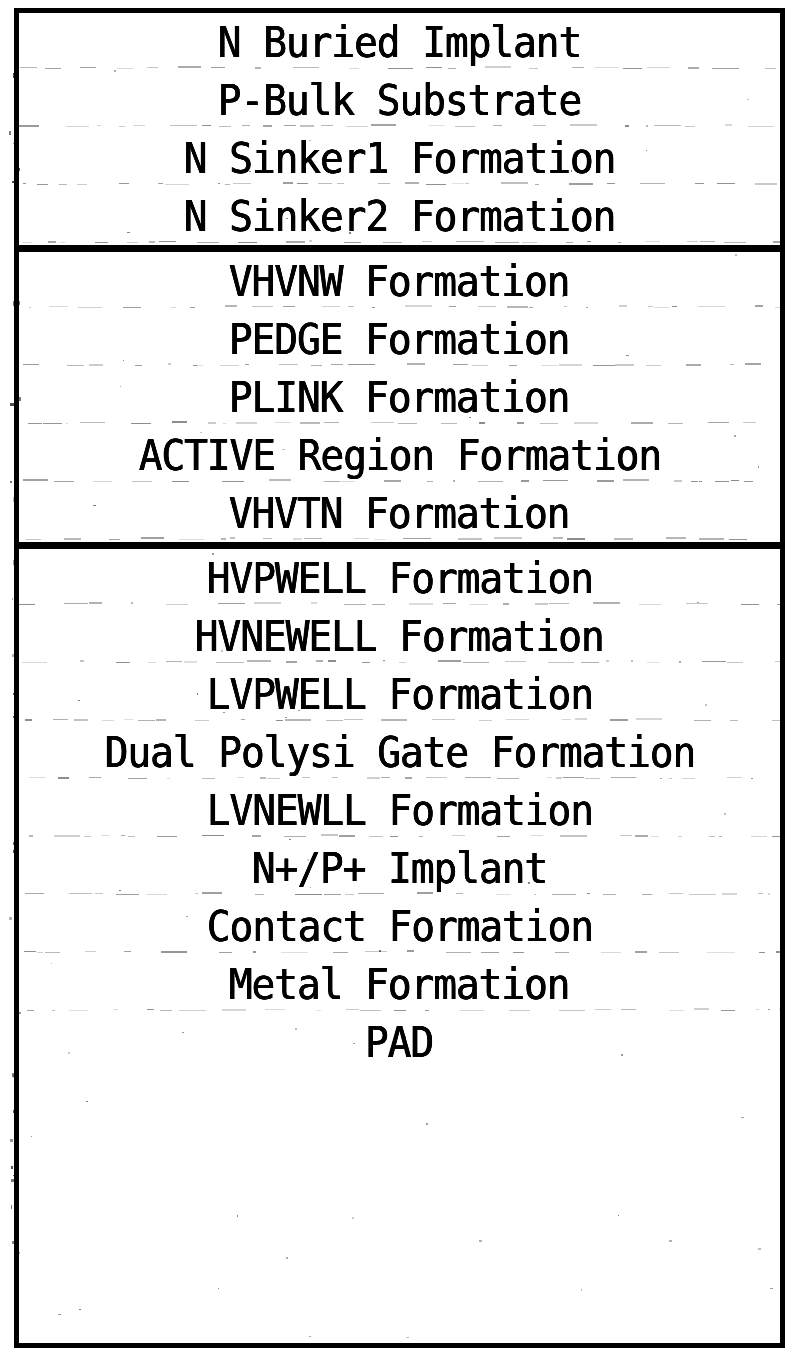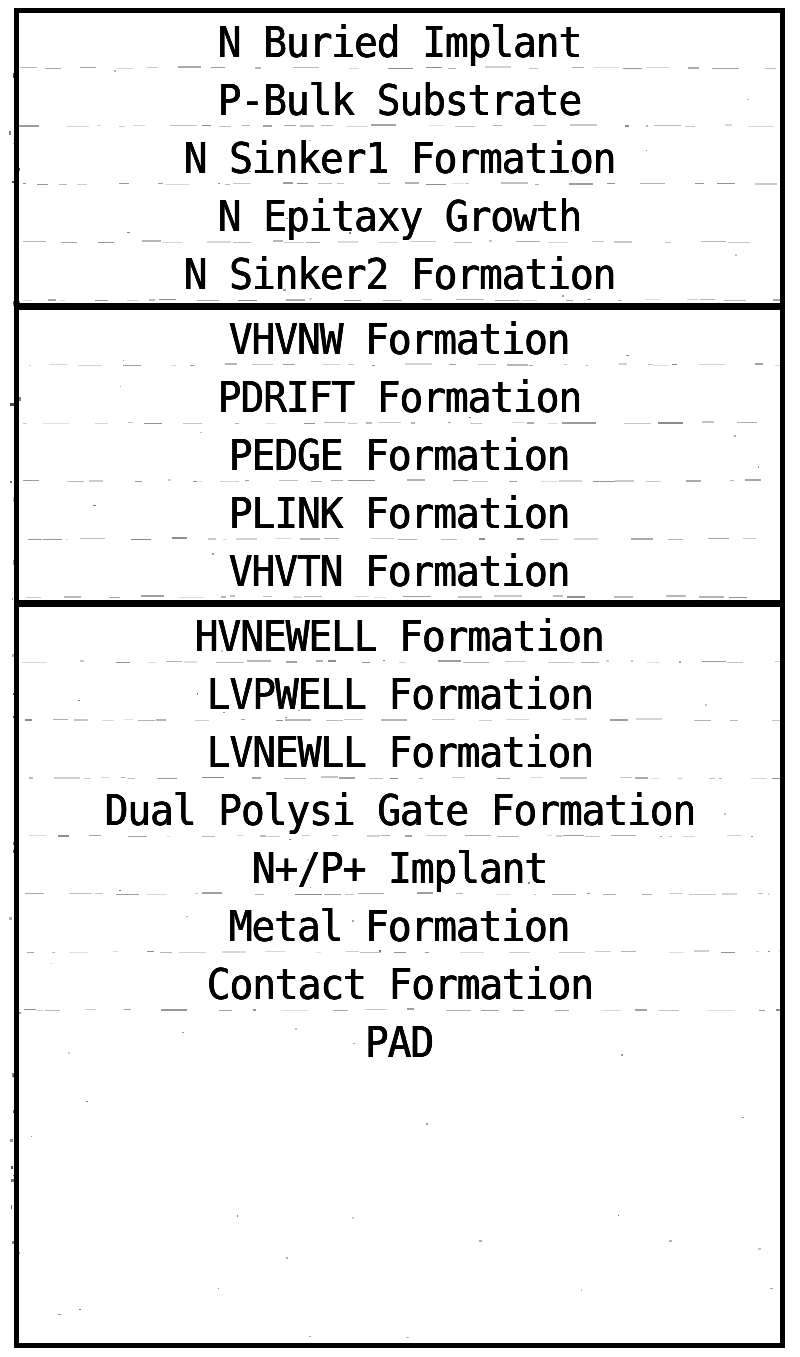--- a/index.html
+++ b/index.html
@@ -191,47 +191,20 @@
           <i style="left: 516px; width: 4.4px; opacity: 0.47; bottom: 0px;"></i>
           <i class="t" style="left: 550px; width: 23.9px; opacity: 0.58; bottom: 0px;"></i>
           <i style="left: 587.5px; width: 8.4px; opacity: 0.62; bottom: 1px;"></i>
           <i style="left: 621.1px; width: 24.7px; opacity: 0.45; bottom: 1px;"></i>
           <i style="left: 676px; width: 9.2px; opacity: 0.61; bottom: 1px;"></i>
           <i style="left: 698.1px; width: 17.7px; opacity: 0.64; bottom: 1px;"></i>
           <i class="t" style="left: 736.3px; width: 22.1px; opacity: 0.31; bottom: 0px;"></i>
         </div>
       </div>
       <div class="step-row">
-        <span class="step-label">N Epitaxy Growth</span>
-        <div class="scanline">
-          <i style="left: 4.2px; width: 22.5px; opacity: 0.42; bottom: 1px;"></i>
-          <i style="left: 42.1px; width: 16px; opacity: 0.51; bottom: 0px;"></i>
-          <i style="left: 78.7px; width: 16px; opacity: 0.62; bottom: 0px;"></i>
-          <i class="t" style="left: 123px; width: 19.2px; opacity: 0.44; bottom: 1px;"></i>
-          <i style="left: 142.5px; width: 21.3px; opacity: 0.24; bottom: 0px;"></i>
-          <i class="t" style="left: 187.7px; width: 24.6px; opacity: 0.23; bottom: 0px;"></i>
-          <i style="left: 214.1px; width: 17.9px; opacity: 0.4; bottom: 0px;"></i>
-          <i class="t" style="left: 253.6px; width: 10.5px; opacity: 0.43; bottom: 1px;"></i>
-          <i style="left: 264.9px; width: 20.1px; opacity: 0.3; bottom: 0px;"></i>
-          <i style="left: 286.5px; width: 14.3px; opacity: 0.5; bottom: 0px;"></i>
-          <i class="t" style="left: 319.1px; width: 19.9px; opacity: 0.21; bottom: 0px;"></i>
-          <i style="left: 359.7px; width: 18.9px; opacity: 0.27; bottom: 0px;"></i>
-          <i style="left: 390.5px; width: 26.8px; opacity: 0.31; bottom: 1px;"></i>
-          <i style="left: 435.2px; width: 17.7px; opacity: 0.39; bottom: 0px;"></i>
-          <i class="t" style="left: 469.7px; width: 2.9px; opacity: 0.36; bottom: 1px;"></i>
-          <i style="left: 496.9px; width: 24px; opacity: 0.5; bottom: 1px;"></i>
-          <i style="left: 528.6px; width: 20.9px; opacity: 0.26; bottom: 0px;"></i>
-          <i style="left: 573.1px; width: 11.8px; opacity: 0.37; bottom: 1px;"></i>
-          <i class="t" style="left: 594.6px; width: 18.5px; opacity: 0.32; bottom: 0px;"></i>
-          <i style="left: 646.3px; width: 6.2px; opacity: 0.36; bottom: 0px;"></i>
-          <i style="left: 682px; width: 25.4px; opacity: 0.42; bottom: 1px;"></i>
-          <i style="left: 708.6px; width: 22.8px; opacity: 0.35; bottom: 0px;"></i>
-        </div>
-      </div>
-      <div class="step-row">
         <span class="step-label">N Sinker2 Formation</span>
         <div class="scanline">
           <i style="left: 3.8px; width: 9.6px; opacity: 0.22; bottom: 0px;"></i>
           <i class="t" style="left: 29.3px; width: 7.8px; opacity: 0.52; bottom: 0px;"></i>
           <i style="left: 41px; width: 4.7px; opacity: 0.2; bottom: 0px;"></i>
           <i style="left: 76.3px; width: 12.9px; opacity: 0.63; bottom: 0px;"></i>
           <i style="left: 108.4px; width: 10.3px; opacity: 0.28; bottom: 0px;"></i>
           <i class="t" style="left: 129.8px; width: 5.9px; opacity: 0.4; bottom: 0px;"></i>
           <i style="left: 140.4px; width: 16.2px; opacity: 0.66; bottom: 1px;"></i>
           <i style="left: 178.3px; width: 21.8px; opacity: 0.48; bottom: 0px;"></i>
@@ -281,50 +254,20 @@
           <i class="t" style="left: 599.8px; width: 8.6px; opacity: 0.27; bottom: 1px;"></i>
           <i style="left: 628.8px; width: 5.1px; opacity: 0.35; bottom: 1px;"></i>
           <i style="left: 634.6px; width: 15.1px; opacity: 0.2; bottom: 0px;"></i>
           <i style="left: 653.4px; width: 5px; opacity: 0.67; bottom: 1px;"></i>
           <i style="left: 679.2px; width: 26.7px; opacity: 0.24; bottom: 1px;"></i>
           <i class="t" style="left: 735.9px; width: 8px; opacity: 0.55; bottom: 1px;"></i>
           <i style="left: 756.4px; width: 16px; opacity: 0.23; bottom: 0px;"></i>
         </div>
       </div>
       <div class="step-row">
-        <span class="step-label">PDRIFT Formation</span>
-        <div class="scanline">
-          <i style="left: 4.3px; width: 4px; opacity: 0.28; bottom: 0px;"></i>
-          <i style="left: 24.3px; width: 26px; opacity: 0.18; bottom: 0px;"></i>
-          <i style="left: 75.7px; width: 13.1px; opacity: 0.25; bottom: 0px;"></i>
-          <i style="left: 108.9px; width: 4.7px; opacity: 0.39; bottom: 1px;"></i>
-          <i style="left: 125.1px; width: 18.3px; opacity: 0.65; bottom: 0px;"></i>
-          <i style="left: 164.3px; width: 18.8px; opacity: 0.34; bottom: 0px;"></i>
-          <i style="left: 215.8px; width: 3.9px; opacity: 0.45; bottom: 0px;"></i>
-          <i style="left: 247.4px; width: 9.8px; opacity: 0.19; bottom: 0px;"></i>
-          <i style="left: 284.8px; width: 11.2px; opacity: 0.63; bottom: 0px;"></i>
-          <i style="left: 304.7px; width: 21.8px; opacity: 0.42; bottom: 1px;"></i>
-          <i style="left: 328.8px; width: 8.9px; opacity: 0.33; bottom: 0px;"></i>
-          <i class="t" style="left: 346.8px; width: 6.2px; opacity: 0.42; bottom: 0px;"></i>
-          <i style="left: 358.7px; width: 23.1px; opacity: 0.32; bottom: 1px;"></i>
-          <i class="t" style="left: 392.3px; width: 3.3px; opacity: 0.43; bottom: 0px;"></i>
-          <i style="left: 428.5px; width: 3.2px; opacity: 0.55; bottom: 1px;"></i>
-          <i style="left: 450.9px; width: 12.4px; opacity: 0.36; bottom: 0px;"></i>
-          <i style="left: 493.4px; width: 11.4px; opacity: 0.24; bottom: 1px;"></i>
-          <i class="t" style="left: 507.7px; width: 7.3px; opacity: 0.49; bottom: 0px;"></i>
-          <i style="left: 529.4px; width: 8.3px; opacity: 0.23; bottom: 0px;"></i>
-          <i class="t" style="left: 543px; width: 17.5px; opacity: 0.59; bottom: 0px;"></i>
-          <i class="t" style="left: 561px; width: 15.7px; opacity: 0.59; bottom: 0px;"></i>
-          <i style="left: 605.1px; width: 26.5px; opacity: 0.35; bottom: 0px;"></i>
-          <i class="t" style="left: 638.7px; width: 25.8px; opacity: 0.68; bottom: 0px;"></i>
-          <i class="t" style="left: 683.3px; width: 12.1px; opacity: 0.37; bottom: 1px;"></i>
-          <i style="left: 718.1px; width: 20px; opacity: 0.48; bottom: 1px;"></i>
-        </div>
-      </div>
-      <div class="step-row">
         <span class="step-label">PEDGE Formation</span>
         <div class="scanline">
           <i style="left: 4.3px; width: 15.6px; opacity: 0.59; bottom: 1px;"></i>
           <i style="left: 47.5px; width: 17.2px; opacity: 0.41; bottom: 0px;"></i>
           <i class="t" style="left: 69.5px; width: 14.2px; opacity: 0.3; bottom: 0px;"></i>
           <i style="left: 116.3px; width: 6.5px; opacity: 0.58; bottom: 0px;"></i>
           <i class="t" style="left: 149px; width: 3.4px; opacity: 0.31; bottom: 1px;"></i>
           <i style="left: 174.3px; width: 3.3px; opacity: 0.63; bottom: 0px;"></i>
           <i style="left: 177.8px; width: 6.1px; opacity: 0.18; bottom: 0px;"></i>
           <i style="left: 200.7px; width: 19.3px; opacity: 0.26; bottom: 0px;"></i>
@@ -369,20 +312,48 @@
           <i class="t" style="left: 497.7px; width: 7.2px; opacity: 0.59; bottom: 0px;"></i>
           <i style="left: 521.4px; width: 18.1px; opacity: 0.38; bottom: 0px;"></i>
           <i class="t" style="left: 554.7px; width: 24.2px; opacity: 0.25; bottom: 0px;"></i>
           <i class="t" style="left: 611.7px; width: 22.1px; opacity: 0.49; bottom: 0px;"></i>
           <i style="left: 649.2px; width: 14.5px; opacity: 0.44; bottom: 0px;"></i>
           <i style="left: 689.3px; width: 20.8px; opacity: 0.53; bottom: 1px;"></i>
           <i style="left: 724.2px; width: 12.8px; opacity: 0.33; bottom: 1px;"></i>
         </div>
       </div>
       <div class="step-row">
+        <span class="step-label">ACTIVE Region Formation</span>
+        <div class="scanline">
+          <i class="t" style="left: 3.9px; width: 25.3px; opacity: 0.54; bottom: 1px;"></i>
+          <i style="left: 35.1px; width: 20.4px; opacity: 0.54; bottom: 0px;"></i>
+          <i style="left: 74.1px; width: 18.7px; opacity: 0.24; bottom: 0px;"></i>
+          <i style="left: 113.2px; width: 19.8px; opacity: 0.36; bottom: 0px;"></i>
+          <i style="left: 153.3px; width: 17.1px; opacity: 0.65; bottom: 0px;"></i>
+          <i style="left: 202.7px; width: 22.4px; opacity: 0.64; bottom: 0px;"></i>
+          <i class="t" style="left: 249.9px; width: 22.6px; opacity: 0.41; bottom: 1px;"></i>
+          <i style="left: 304.6px; width: 16.5px; opacity: 0.48; bottom: 0px;"></i>
+          <i style="left: 321.6px; width: 14.7px; opacity: 0.22; bottom: 0px;"></i>
+          <i class="t" style="left: 364.7px; width: 17.6px; opacity: 0.52; bottom: 0px;"></i>
+          <i style="left: 408.3px; width: 5.8px; opacity: 0.47; bottom: 0px;"></i>
+          <i class="t" style="left: 434.2px; width: 2px; opacity: 0.47; bottom: 0px;"></i>
+          <i style="left: 458.6px; width: 25.1px; opacity: 0.45; bottom: 0px;"></i>
+          <i class="t" style="left: 502.3px; width: 7.9px; opacity: 0.6; bottom: 0px;"></i>
+          <i style="left: 524.1px; width: 25.2px; opacity: 0.6; bottom: 1px;"></i>
+          <i class="t" style="left: 578.4px; width: 17px; opacity: 0.59; bottom: 0px;"></i>
+          <i class="t" style="left: 604.4px; width: 25.9px; opacity: 0.45; bottom: 1px;"></i>
+          <i class="t" style="left: 655.4px; width: 7.8px; opacity: 0.32; bottom: 0px;"></i>
+          <i style="left: 672.3px; width: 6.5px; opacity: 0.64; bottom: 0px;"></i>
+          <i style="left: 680.4px; width: 3.1px; opacity: 0.66; bottom: 0px;"></i>
+          <i style="left: 695.9px; width: 14.1px; opacity: 0.64; bottom: 0px;"></i>
+          <i style="left: 712.4px; width: 7.7px; opacity: 0.68; bottom: 1px;"></i>
+          <i style="left: 725.3px; width: 8.9px; opacity: 0.63; bottom: 0px;"></i>
+        </div>
+      </div>
+      <div class="step-row">
         <span class="step-label">VHVTN Formation</span>
         <div class="scanline">
           <i style="left: 6.5px; width: 15.5px; opacity: 0.34; bottom: 0px;"></i>
           <i class="t" style="left: 45.2px; width: 17.2px; opacity: 0.4; bottom: 0px;"></i>
           <i style="left: 89.5px; width: 11.6px; opacity: 0.54; bottom: 0px;"></i>
           <i class="t" style="left: 122.3px; width: 22.3px; opacity: 0.56; bottom: 1px;"></i>
           <i style="left: 160.3px; width: 24.8px; opacity: 0.21; bottom: 0px;"></i>
           <i class="t" style="left: 202px; width: 5.2px; opacity: 0.43; bottom: 0px;"></i>
           <i class="t" style="left: 210.5px; width: 5.6px; opacity: 0.38; bottom: 1px;"></i>
           <i style="left: 243.6px; width: 9.7px; opacity: 0.39; bottom: 1px;"></i>
@@ -396,20 +367,46 @@
           <i class="t" style="left: 533.8px; width: 10.1px; opacity: 0.4; bottom: 1px;"></i>
           <i class="t" style="left: 548.4px; width: 17.8px; opacity: 0.66; bottom: 0px;"></i>
           <i class="t" style="left: 595.3px; width: 19.1px; opacity: 0.4; bottom: 0px;"></i>
           <i class="t" style="left: 647px; width: 19.7px; opacity: 0.43; bottom: 1px;"></i>
           <i class="t" style="left: 679.9px; width: 24.7px; opacity: 0.44; bottom: 0px;"></i>
           <i style="left: 710.2px; width: 17.7px; opacity: 0.64; bottom: 0px;"></i>
         </div>
       </div>
     </div>
     <div class="section">
+      <div class="step-row">
+        <span class="step-label">HVPWELL Formation</span>
+        <div class="scanline">
+          <i style="left: 0.3px; width: 15.9px; opacity: 0.67; bottom: 0px;"></i>
+          <i style="left: 44.5px; width: 24.1px; opacity: 0.51; bottom: 1px;"></i>
+          <i class="t" style="left: 69.6px; width: 13px; opacity: 0.45; bottom: 1px;"></i>
+          <i class="t" style="left: 111.9px; width: 2.6px; opacity: 0.43; bottom: 1px;"></i>
+          <i style="left: 147.4px; width: 21.4px; opacity: 0.3; bottom: 0px;"></i>
+          <i style="left: 198.6px; width: 27.6px; opacity: 0.57; bottom: 1px;"></i>
+          <i class="t" style="left: 235.2px; width: 26.5px; opacity: 0.26; bottom: 1px;"></i>
+          <i class="t" style="left: 292px; width: 5.5px; opacity: 0.23; bottom: 1px;"></i>
+          <i style="left: 324.8px; width: 21.8px; opacity: 0.45; bottom: 0px;"></i>
+          <i style="left: 352.6px; width: 13.3px; opacity: 0.49; bottom: 0px;"></i>
+          <i class="t" style="left: 389.9px; width: 24px; opacity: 0.21; bottom: 0px;"></i>
+          <i style="left: 424.4px; width: 12.2px; opacity: 0.52; bottom: 1px;"></i>
+          <i style="left: 450.8px; width: 18px; opacity: 0.22; bottom: 0px;"></i>
+          <i class="t" style="left: 484px; width: 5.5px; opacity: 0.47; bottom: 0px;"></i>
+          <i class="t" style="left: 516.1px; width: 12.9px; opacity: 0.31; bottom: 0px;"></i>
+          <i style="left: 529.9px; width: 19.8px; opacity: 0.41; bottom: 1px;"></i>
+          <i class="t" style="left: 574.4px; width: 26.6px; opacity: 0.46; bottom: 1px;"></i>
+          <i style="left: 619.7px; width: 22.5px; opacity: 0.24; bottom: 0px;"></i>
+          <i style="left: 667.2px; width: 21.7px; opacity: 0.34; bottom: 1px;"></i>
+          <i style="left: 721.9px; width: 18px; opacity: 0.64; bottom: 0px;"></i>
+          <i style="left: 757.9px; width: 12.4px; opacity: 0.58; bottom: 0px;"></i>
+        </div>
+      </div>
       <div class="step-row">
         <span class="step-label">HVNEWELL Formation</span>
         <div class="scanline">
           <i style="left: 3.4px; width: 24.7px; opacity: 0.23; bottom: 0px;"></i>
           <i class="t" style="left: 60.7px; width: 4.1px; opacity: 0.36; bottom: 1px;"></i>
           <i style="left: 97.3px; width: 13.7px; opacity: 0.65; bottom: 0px;"></i>
           <i style="left: 128.7px; width: 8px; opacity: 0.21; bottom: 0px;"></i>
           <i style="left: 146.9px; width: 16px; opacity: 0.45; bottom: 1px;"></i>
           <i class="t" style="left: 164.7px; width: 13.8px; opacity: 0.19; bottom: 0px;"></i>
           <i style="left: 197.2px; width: 27.6px; opacity: 0.4; bottom: 0px;"></i>
@@ -453,20 +450,52 @@
           <i style="left: 412.5px; width: 23.6px; opacity: 0.33; bottom: 1px;"></i>
           <i style="left: 459.7px; width: 13.2px; opacity: 0.3; bottom: 0px;"></i>
           <i style="left: 486.9px; width: 23.2px; opacity: 0.25; bottom: 1px;"></i>
           <i style="left: 542.6px; width: 9.7px; opacity: 0.25; bottom: 1px;"></i>
           <i class="t" style="left: 556px; width: 11.5px; opacity: 0.25; bottom: 1px;"></i>
           <i class="t" style="left: 590.8px; width: 18.7px; opacity: 0.58; bottom: 0px;"></i>
           <i class="t" style="left: 616.9px; width: 26.3px; opacity: 0.25; bottom: 1px;"></i>
           <i style="left: 674.6px; width: 17.1px; opacity: 0.45; bottom: 0px;"></i>
           <i style="left: 710.5px; width: 8.3px; opacity: 0.41; bottom: 0px;"></i>
           <i style="left: 752.7px; width: 21px; opacity: 0.37; bottom: 0px;"></i>
+        </div>
+      </div>
+      <div class="step-row">
+        <span class="step-label">Dual Polysi Gate Formation</span>
+        <div class="scanline">
+          <i style="left: 9.5px; width: 17.8px; opacity: 0.2; bottom: 1px;"></i>
+          <i class="t" style="left: 38.7px; width: 11px; opacity: 0.66; bottom: 0px;"></i>
+          <i style="left: 70.4px; width: 12px; opacity: 0.52; bottom: 1px;"></i>
+          <i style="left: 109px; width: 19.1px; opacity: 0.54; bottom: 0px;"></i>
+          <i style="left: 147.7px; width: 3px; opacity: 0.21; bottom: 0px;"></i>
+          <i style="left: 183.3px; width: 13.1px; opacity: 0.41; bottom: 0px;"></i>
+          <i style="left: 218.4px; width: 6.5px; opacity: 0.22; bottom: 1px;"></i>
+          <i class="t" style="left: 241.3px; width: 6.1px; opacity: 0.41; bottom: 0px;"></i>
+          <i style="left: 248.2px; width: 12.6px; opacity: 0.32; bottom: 0px;"></i>
+          <i style="left: 283.4px; width: 7.4px; opacity: 0.33; bottom: 1px;"></i>
+          <i style="left: 312.6px; width: 6.2px; opacity: 0.38; bottom: 1px;"></i>
+          <i class="t" style="left: 347.5px; width: 13.6px; opacity: 0.28; bottom: 0px;"></i>
+          <i style="left: 361.8px; width: 9.4px; opacity: 0.49; bottom: 1px;"></i>
+          <i class="t" style="left: 386.2px; width: 6.6px; opacity: 0.53; bottom: 0px;"></i>
+          <i style="left: 407.4px; width: 20.3px; opacity: 0.33; bottom: 1px;"></i>
+          <i style="left: 446.3px; width: 25.9px; opacity: 0.5; bottom: 1px;"></i>
+          <i style="left: 478px; width: 22px; opacity: 0.45; bottom: 0px;"></i>
+          <i style="left: 528.3px; width: 5.1px; opacity: 0.2; bottom: 1px;"></i>
+          <i class="t" style="left: 536.7px; width: 6.3px; opacity: 0.3; bottom: 0px;"></i>
+          <i style="left: 544.3px; width: 20.4px; opacity: 0.58; bottom: 1px;"></i>
+          <i style="left: 566.1px; width: 14.9px; opacity: 0.36; bottom: 0px;"></i>
+          <i style="left: 592.4px; width: 24.8px; opacity: 0.5; bottom: 1px;"></i>
+          <i style="left: 640.7px; width: 2.7px; opacity: 0.52; bottom: 0px;"></i>
+          <i style="left: 650.4px; width: 2.3px; opacity: 0.35; bottom: 0px;"></i>
+          <i style="left: 663.3px; width: 13.2px; opacity: 0.25; bottom: 0px;"></i>
+          <i style="left: 708.2px; width: 14.8px; opacity: 0.28; bottom: 1px;"></i>
+          <i style="left: 731.8px; width: 2.6px; opacity: 0.62; bottom: 0px;"></i>
         </div>
       </div>
       <div class="step-row">
         <span class="step-label">LVNEWLL Formation</span>
         <div class="scanline">
           <i class="t" style="left: 10px; width: 3.7px; opacity: 0.41; bottom: 0px;"></i>
           <i class="t" style="left: 35.1px; width: 26.1px; opacity: 0.28; bottom: 0px;"></i>
           <i style="left: 64.7px; width: 7.1px; opacity: 0.32; bottom: 0px;"></i>
           <i style="left: 82.3px; width: 8.6px; opacity: 0.22; bottom: 1px;"></i>
           <i style="left: 102.3px; width: 3.5px; opacity: 0.5; bottom: 1px;"></i>
@@ -488,52 +517,20 @@
           <i class="t" style="left: 615.6px; width: 13.1px; opacity: 0.49; bottom: 0px;"></i>
           <i style="left: 632.4px; width: 8.1px; opacity: 0.19; bottom: 0px;"></i>
           <i style="left: 658.7px; width: 4px; opacity: 0.31; bottom: 0px;"></i>
           <i style="left: 689.5px; width: 6.2px; opacity: 0.37; bottom: 0px;"></i>
           <i style="left: 700px; width: 3.4px; opacity: 0.46; bottom: 0px;"></i>
           <i style="left: 732.1px; width: 16px; opacity: 0.25; bottom: 0px;"></i>
           <i style="left: 752.9px; width: 24.3px; opacity: 0.61; bottom: 0px;"></i>
         </div>
       </div>
       <div class="step-row">
-        <span class="step-label">Dual Polysi Gate Formation</span>
-        <div class="scanline">
-          <i style="left: 9.5px; width: 17.8px; opacity: 0.2; bottom: 1px;"></i>
-          <i class="t" style="left: 38.7px; width: 11px; opacity: 0.66; bottom: 0px;"></i>
-          <i style="left: 70.4px; width: 12px; opacity: 0.52; bottom: 1px;"></i>
-          <i style="left: 109px; width: 19.1px; opacity: 0.54; bottom: 0px;"></i>
-          <i style="left: 147.7px; width: 3px; opacity: 0.21; bottom: 0px;"></i>
-          <i style="left: 183.3px; width: 13.1px; opacity: 0.41; bottom: 0px;"></i>
-          <i style="left: 218.4px; width: 6.5px; opacity: 0.22; bottom: 1px;"></i>
-          <i class="t" style="left: 241.3px; width: 6.1px; opacity: 0.41; bottom: 0px;"></i>
-          <i style="left: 248.2px; width: 12.6px; opacity: 0.32; bottom: 0px;"></i>
-          <i style="left: 283.4px; width: 7.4px; opacity: 0.33; bottom: 1px;"></i>
-          <i style="left: 312.6px; width: 6.2px; opacity: 0.38; bottom: 1px;"></i>
-          <i class="t" style="left: 347.5px; width: 13.6px; opacity: 0.28; bottom: 0px;"></i>
-          <i style="left: 361.8px; width: 9.4px; opacity: 0.49; bottom: 1px;"></i>
-          <i class="t" style="left: 386.2px; width: 6.6px; opacity: 0.53; bottom: 0px;"></i>
-          <i style="left: 407.4px; width: 20.3px; opacity: 0.33; bottom: 1px;"></i>
-          <i style="left: 446.3px; width: 25.9px; opacity: 0.5; bottom: 1px;"></i>
-          <i style="left: 478px; width: 22px; opacity: 0.45; bottom: 0px;"></i>
-          <i style="left: 528.3px; width: 5.1px; opacity: 0.2; bottom: 1px;"></i>
-          <i class="t" style="left: 536.7px; width: 6.3px; opacity: 0.3; bottom: 0px;"></i>
-          <i style="left: 544.3px; width: 20.4px; opacity: 0.58; bottom: 1px;"></i>
-          <i style="left: 566.1px; width: 14.9px; opacity: 0.36; bottom: 0px;"></i>
-          <i style="left: 592.4px; width: 24.8px; opacity: 0.5; bottom: 1px;"></i>
-          <i style="left: 640.7px; width: 2.7px; opacity: 0.52; bottom: 0px;"></i>
-          <i style="left: 650.4px; width: 2.3px; opacity: 0.35; bottom: 0px;"></i>
-          <i style="left: 663.3px; width: 13.2px; opacity: 0.25; bottom: 0px;"></i>
-          <i style="left: 708.2px; width: 14.8px; opacity: 0.28; bottom: 1px;"></i>
-          <i style="left: 731.8px; width: 2.6px; opacity: 0.62; bottom: 0px;"></i>
-        </div>
-      </div>
-      <div class="step-row">
         <span class="step-label">N+/P+ Implant</span>
         <div class="scanline">
           <i style="left: 6.4px; width: 18.7px; opacity: 0.51; bottom: 1px;"></i>
           <i style="left: 49.8px; width: 23.1px; opacity: 0.37; bottom: 1px;"></i>
           <i style="left: 76.3px; width: 7.6px; opacity: 0.33; bottom: 1px;"></i>
           <i style="left: 97.1px; width: 22.5px; opacity: 0.57; bottom: 0px;"></i>
           <i style="left: 126.6px; width: 21.2px; opacity: 0.23; bottom: 0px;"></i>
           <i style="left: 176.2px; width: 3.2px; opacity: 0.31; bottom: 1px;"></i>
           <i class="t" style="left: 182.6px; width: 20.9px; opacity: 0.56; bottom: 1px;"></i>
           <i style="left: 235.7px; width: 9.5px; opacity: 0.44; bottom: 0px;"></i>
@@ -550,20 +547,47 @@
           <i style="left: 583.9px; width: 13.5px; opacity: 0.45; bottom: 0px;"></i>
           <i style="left: 623.2px; width: 10.1px; opacity: 0.5; bottom: 0px;"></i>
           <i style="left: 650.2px; width: 13.9px; opacity: 0.34; bottom: 1px;"></i>
           <i style="left: 669.8px; width: 27px; opacity: 0.32; bottom: 0px;"></i>
           <i class="t" style="left: 702.6px; width: 15.9px; opacity: 0.24; bottom: 0px;"></i>
           <i style="left: 739.2px; width: 4.8px; opacity: 0.39; bottom: 1px;"></i>
           <i class="t" style="left: 749.1px; width: 2.3px; opacity: 0.23; bottom: 0px;"></i>
         </div>
       </div>
       <div class="step-row">
+        <span class="step-label">Contact Formation</span>
+        <div class="scanline">
+          <i style="left: 5.1px; width: 12.1px; opacity: 0.66; bottom: 1px;"></i>
+          <i style="left: 18px; width: 6px; opacity: 0.28; bottom: 0px;"></i>
+          <i style="left: 25.5px; width: 15.9px; opacity: 0.41; bottom: 0px;"></i>
+          <i style="left: 65.5px; width: 11.5px; opacity: 0.29; bottom: 1px;"></i>
+          <i style="left: 105.4px; width: 6.7px; opacity: 0.56; bottom: 1px;"></i>
+          <i class="t" style="left: 141.5px; width: 26.6px; opacity: 0.61; bottom: 0px;"></i>
+          <i style="left: 199.8px; width: 13px; opacity: 0.56; bottom: 0px;"></i>
+          <i class="t" style="left: 233.7px; width: 3.3px; opacity: 0.62; bottom: 0px;"></i>
+          <i style="left: 261.5px; width: 27.8px; opacity: 0.2; bottom: 0px;"></i>
+          <i style="left: 313.6px; width: 15px; opacity: 0.52; bottom: 0px;"></i>
+          <i style="left: 345.8px; width: 21.9px; opacity: 0.33; bottom: 1px;"></i>
+          <i class="t" style="left: 388.4px; width: 6.7px; opacity: 0.59; bottom: 1px;"></i>
+          <i style="left: 427px; width: 25.2px; opacity: 0.46; bottom: 0px;"></i>
+          <i style="left: 461.9px; width: 18.5px; opacity: 0.56; bottom: 0px;"></i>
+          <i style="left: 494.1px; width: 11.3px; opacity: 0.63; bottom: 0px;"></i>
+          <i style="left: 536px; width: 14px; opacity: 0.49; bottom: 0px;"></i>
+          <i style="left: 581.9px; width: 20.2px; opacity: 0.22; bottom: 0px;"></i>
+          <i class="t" style="left: 615.7px; width: 12.7px; opacity: 0.55; bottom: 0px;"></i>
+          <i style="left: 639.6px; width: 20.9px; opacity: 0.36; bottom: 0px;"></i>
+          <i style="left: 688.4px; width: 27.2px; opacity: 0.19; bottom: 0px;"></i>
+          <i style="left: 740.3px; width: 5.7px; opacity: 0.63; bottom: 0px;"></i>
+          <i class="t" style="left: 757.4px; width: 25.2px; opacity: 0.66; bottom: 0px;"></i>
+        </div>
+      </div>
+      <div class="step-row">
         <span class="step-label">Metal Formation</span>
         <div class="scanline">
           <i style="left: 7.8px; width: 7.7px; opacity: 0.53; bottom: 0px;"></i>
           <i style="left: 33.4px; width: 2.5px; opacity: 0.39; bottom: 0px;"></i>
           <i style="left: 49.6px; width: 19.5px; opacity: 0.19; bottom: 0px;"></i>
           <i style="left: 94.1px; width: 4.7px; opacity: 0.21; bottom: 1px;"></i>
           <i style="left: 128.4px; width: 6.7px; opacity: 0.67; bottom: 1px;"></i>
           <i style="left: 141.4px; width: 11.8px; opacity: 0.42; bottom: 0px;"></i>
           <i style="left: 159.5px; width: 27.1px; opacity: 0.28; bottom: 0px;"></i>
           <i class="t" style="left: 202.5px; width: 24.4px; opacity: 0.23; bottom: 0px;"></i>
@@ -577,47 +601,20 @@
           <i style="left: 489.6px; width: 21.3px; opacity: 0.31; bottom: 0px;"></i>
           <i style="left: 539.5px; width: 26.4px; opacity: 0.35; bottom: 0px;"></i>
           <i style="left: 575.9px; width: 16.3px; opacity: 0.31; bottom: 1px;"></i>
           <i style="left: 601.5px; width: 15.5px; opacity: 0.42; bottom: 1px;"></i>
           <i style="left: 649.5px; width: 15.6px; opacity: 0.2; bottom: 0px;"></i>
           <i class="t" style="left: 674.5px; width: 15px; opacity: 0.28; bottom: 1px;"></i>
           <i style="left: 702.4px; width: 13.5px; opacity: 0.61; bottom: 0px;"></i>
           <i style="left: 737px; width: 2.9px; opacity: 0.27; bottom: 1px;"></i>
           <i style="left: 748.9px; width: 2.3px; opacity: 0.66; bottom: 1px;"></i>
           <i class="t" style="left: 759.8px; width: 19.4px; opacity: 0.19; bottom: 1px;"></i>
-        </div>
-      </div>
-      <div class="step-row">
-        <span class="step-label">Contact Formation</span>
-        <div class="scanline">
-          <i style="left: 5.1px; width: 12.1px; opacity: 0.66; bottom: 1px;"></i>
-          <i style="left: 18px; width: 6px; opacity: 0.28; bottom: 0px;"></i>
-          <i style="left: 25.5px; width: 15.9px; opacity: 0.41; bottom: 0px;"></i>
-          <i style="left: 65.5px; width: 11.5px; opacity: 0.29; bottom: 1px;"></i>
-          <i style="left: 105.4px; width: 6.7px; opacity: 0.56; bottom: 1px;"></i>
-          <i class="t" style="left: 141.5px; width: 26.6px; opacity: 0.61; bottom: 0px;"></i>
-          <i style="left: 199.8px; width: 13px; opacity: 0.56; bottom: 0px;"></i>
-          <i class="t" style="left: 233.7px; width: 3.3px; opacity: 0.62; bottom: 0px;"></i>
-          <i style="left: 261.5px; width: 27.8px; opacity: 0.2; bottom: 0px;"></i>
-          <i style="left: 313.6px; width: 15px; opacity: 0.52; bottom: 0px;"></i>
-          <i style="left: 345.8px; width: 21.9px; opacity: 0.33; bottom: 1px;"></i>
-          <i class="t" style="left: 388.4px; width: 6.7px; opacity: 0.59; bottom: 1px;"></i>
-          <i style="left: 427px; width: 25.2px; opacity: 0.46; bottom: 0px;"></i>
-          <i style="left: 461.9px; width: 18.5px; opacity: 0.56; bottom: 0px;"></i>
-          <i style="left: 494.1px; width: 11.3px; opacity: 0.63; bottom: 0px;"></i>
-          <i style="left: 536px; width: 14px; opacity: 0.49; bottom: 0px;"></i>
-          <i style="left: 581.9px; width: 20.2px; opacity: 0.22; bottom: 0px;"></i>
-          <i class="t" style="left: 615.7px; width: 12.7px; opacity: 0.55; bottom: 0px;"></i>
-          <i style="left: 639.6px; width: 20.9px; opacity: 0.36; bottom: 0px;"></i>
-          <i style="left: 688.4px; width: 27.2px; opacity: 0.19; bottom: 0px;"></i>
-          <i style="left: 740.3px; width: 5.7px; opacity: 0.63; bottom: 0px;"></i>
-          <i class="t" style="left: 757.4px; width: 25.2px; opacity: 0.66; bottom: 0px;"></i>
         </div>
       </div>
       <div class="step-row">
         <span class="step-label">PAD</span>
       </div>
     </div>
     <div class="fleck" style="left: 276px; top: 1015px; width: 2px; height: 2px; opacity: 0.29;"></div>
     <div class="fleck" style="left: 263px; top: 436px; width: 3px; height: 1px; opacity: 0.27;"></div>
     <div class="fleck" style="left: 562px; top: 1276px; width: 1px; height: 2px; opacity: 0.29;"></div>
     <div class="fleck" style="left: 739px; top: 453px; width: 1px; height: 2px; opacity: 0.46;"></div>

